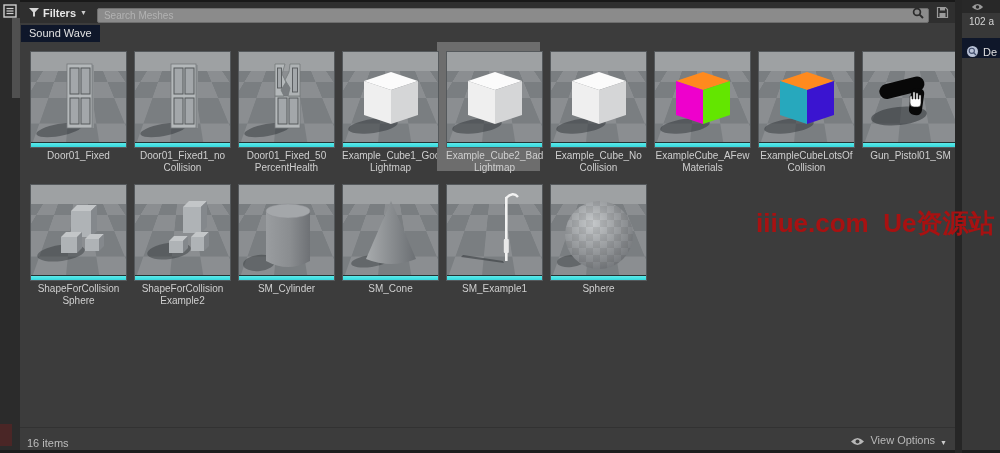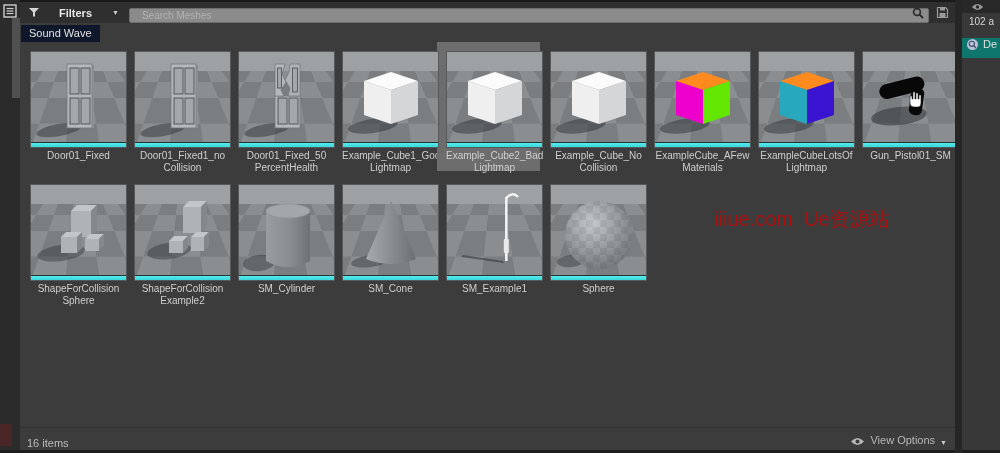--- a/index.html
+++ b/index.html
@@ -16,27 +16,27 @@
   .left-rail { position:absolute; left:0; top:0; width:20px; height:453px; background:#2b2b2b; }
   .rail-light { position:absolute; left:12px; top:18px; width:8px; height:80px; background:#505050; }
   .rail-red   { position:absolute; left:0; top:424px; width:12px; height:22px; background:#4a2626; }
   .rail-icon  { position:absolute; left:3px; top:4px; width:14px; height:14px; }
 
   
   .top-bar {
     position:absolute; left:20px; top:2px; width:935px; height:21px;
     background:#2f2f2f; display:flex; align-items:center; padding:0 6px 0 9px;
   }
-  .filters-btn { display:flex; align-items:center; gap:20px; cursor:default; }
+  .filters-btn { display:flex; align-items:center; gap:4px; cursor:default; }
   .filters-btn .lbl { font-size:11px; font-weight:bold; color:#e8e8e8; }
   .caret { font-size:7px; color:#cccccc; line-height:1; }
   .search-wrap { position:relative; flex:1; margin-left:10px; height:15px; }
   .search-input {
     width:100%; height:15px; background:#8b8b8b; border:1px solid #6e6e6e; border-radius:2px;
-    font-family:"Liberation Sans",sans-serif; font-size:10px; color:#2e2e2e; padding:0 22px 0 12px; outline:none;
+    font-family:"Liberation Sans",sans-serif; font-size:10px; color:#2e2e2e; padding:0 22px 0 6px; outline:none;
   }
   .search-input::placeholder { color:#b2b2b2; }
   .search-mag { position:absolute; right:5px; top:1.5px; }
   .save-btn { margin-left:7px; width:13px; height:13px; }
 
   
   .chip {
     position:absolute; left:21px; top:25px; height:17px; padding:2px 8px 0 8px;
     background:#0f172a; color:#e2e2e2; font-size:11px;
   }
@@ -69,25 +69,25 @@
   .bottom-bar { position:absolute; left:20px; top:427px; width:935px; height:23px; border-top:1px solid #323232; }
   .items-count { position:absolute; left:7px; top:9px; font-size:11px; color:#bdbdbd; }
   .view-options { position:absolute; right:8px; top:6px; display:flex; align-items:flex-end; gap:5px; font-size:11px; color:#b8b8b8; cursor:default; }
   .bottom-strip { position:absolute; left:0; top:450px; width:1000px; height:3px; background:#1d1d1d; }
 
   
   .divider-v { position:absolute; left:955px; top:0; width:7px; height:453px; background:#262626; }
   .right-panel { position:absolute; left:962px; top:0; width:38px; height:450px; background:#383838; }
   .rp-top { height:13px; background:#282828; display:flex; align-items:center; padding-left:9px; }
   .rp-count { padding:3px 0 0 7px; font-size:10px; color:#d5d5d5; }
-  .rp-details { margin-top:11px; height:20px; background:#0f766e; display:flex; align-items:flex-start; gap:4px; padding-left:4px; font-size:11px; color:#e0e0e0; }
+  .rp-details { margin-top:11px; height:20px; background:#0f172a; display:flex; align-items:flex-end; gap:4px; padding-left:4px; font-size:11px; color:#e0e0e0; }
 
   .watermark {
-    position:absolute; left:714px; top:206px; z-index:5;
-    font-size:20px; font-weight:normal; white-space:pre;
+    position:absolute; left:756px; top:206px; z-index:5;
+    font-size:26px; font-weight:bold; white-space:pre;
   }
 </style>
 </head>
 <body>
 
 <div class="top-edge"></div>
 
 <div class="left-rail">
   <svg class="rail-icon" viewBox="0 0 14 14">
     <rect x="1" y="1" width="12" height="12" fill="none" stroke="#cfcfcf" stroke-width="1.4"></rect>
@@ -229,21 +229,21 @@
       <div class="thumb">
         <div class="floor"></div>
         <svg viewBox="0 0 97 92" width="97" height="92" class="obj">
           <ellipse cx="30" cy="74" rx="25" ry="7" fill="rgba(40,44,48,0.45)" transform="rotate(-8 30 74)"></ellipse>
           <polygon points="48,20 75,29 48,38 21,29" fill="#ff8a1e"></polygon>
           <polygon points="21,29 48,38 48,72 21,63" fill="#27a8bd"></polygon>
           <polygon points="48,38 75,29 75,63 48,72" fill="#3a14d0"></polygon>
         </svg>
         <div class="type-bar" style="background: linear-gradient(rgb(92, 234, 234), rgb(53, 216, 220));"></div>
       </div>
-      <div class="tile-label">ExampleCubeLotsOf Lightmap</div>
+      <div class="tile-label">ExampleCubeLotsOf Collision</div>
     </div>
     <div class="tile">
       <div class="thumb">
         <div class="floor"></div>
         <svg viewBox="0 0 97 92" width="97" height="92" class="obj">
           <ellipse cx="36" cy="64" rx="28" ry="9" fill="rgba(40,44,48,0.5)" transform="rotate(-6 36 64)"></ellipse>
           <rect x="16" y="28" width="46" height="15" rx="7.5" fill="#080808" transform="rotate(-14 40 36)"></rect>
           <rect x="47" y="36" width="13" height="27" rx="5" fill="#080808" transform="rotate(8 53 50)"></rect>
           <g transform="translate(44,38)">
             <path d="M3,6 L3,13 Q3,17 7,17 L11,17 Q14,17 14,13 L14,5 L12,5 L12,9 L11,9 L11,3 L9,3 L9,9 L8,9 L8,2 L6,2 L6,9 L5,9 L5,6 Z" fill="#ffffff" stroke="#222" stroke-width="0.6"></path>

